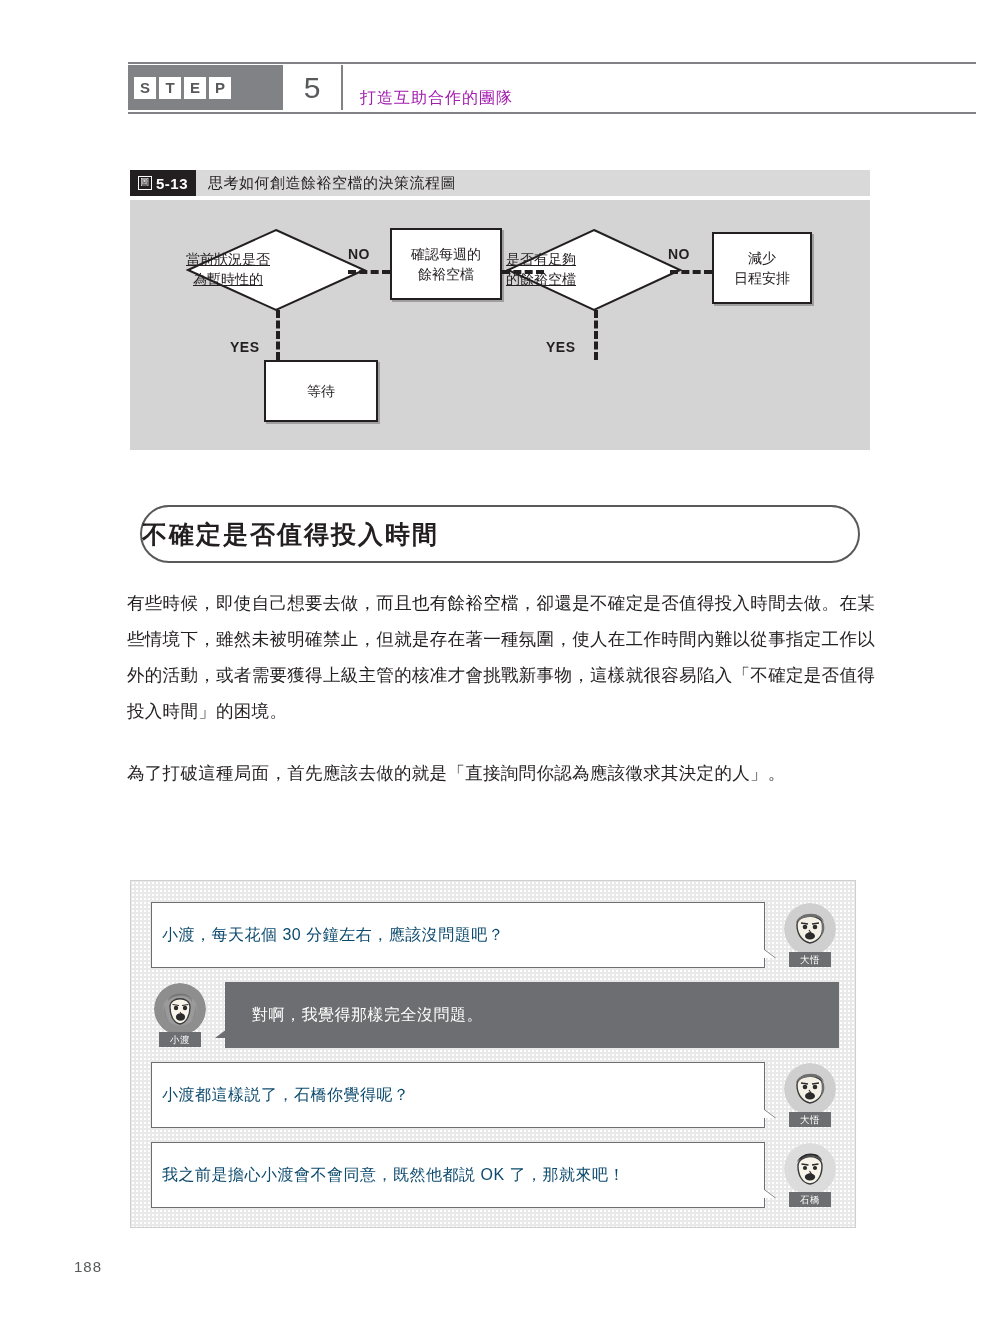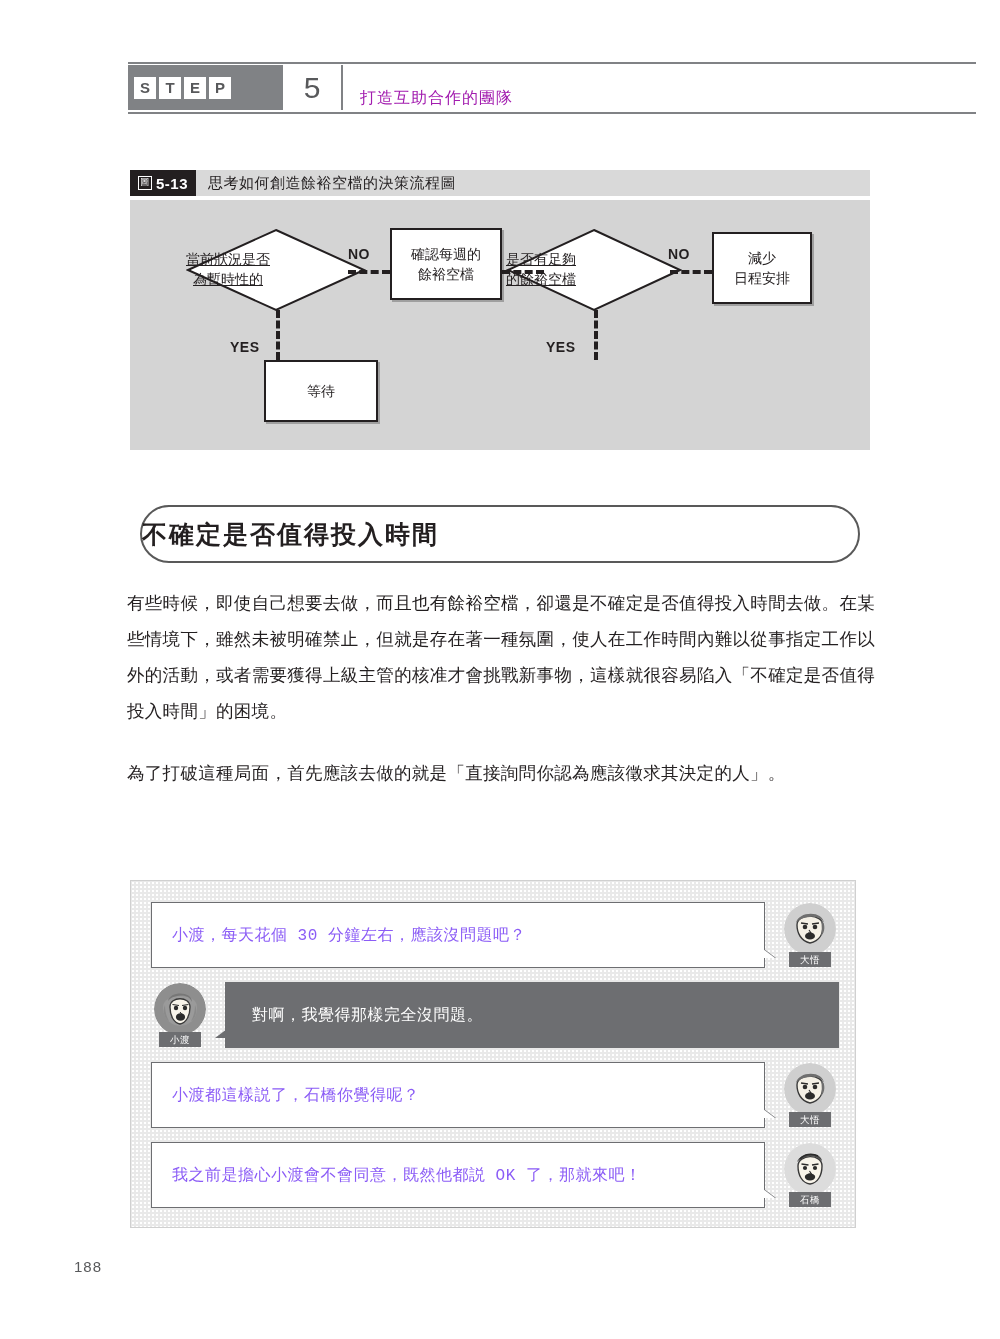--- a/index.html
+++ b/index.html
@@ -261,23 +261,22 @@
     box-sizing: border-box;
     height: 66px;
     display: flex;
     align-items: center;
     font-size: 16px;
     letter-spacing: 0.5px;
   }
   .bubble.light {
     background: #ffffff;
     border: 1px solid #6d6e71;
-    color: #8b5cf6;
-    padding-left: 20px;
-    font-family: Liberation Mono, monospace;
+    color: #0c4a6e;
+    padding-left: 10px;
   }
   .bubble.dark {
     background: #6d6e71;
     border: 1px solid #6d6e71;
     color: #ffffff;
     padding-left: 26px;
   }
   
   .bubble.light::after {
     content: "";

